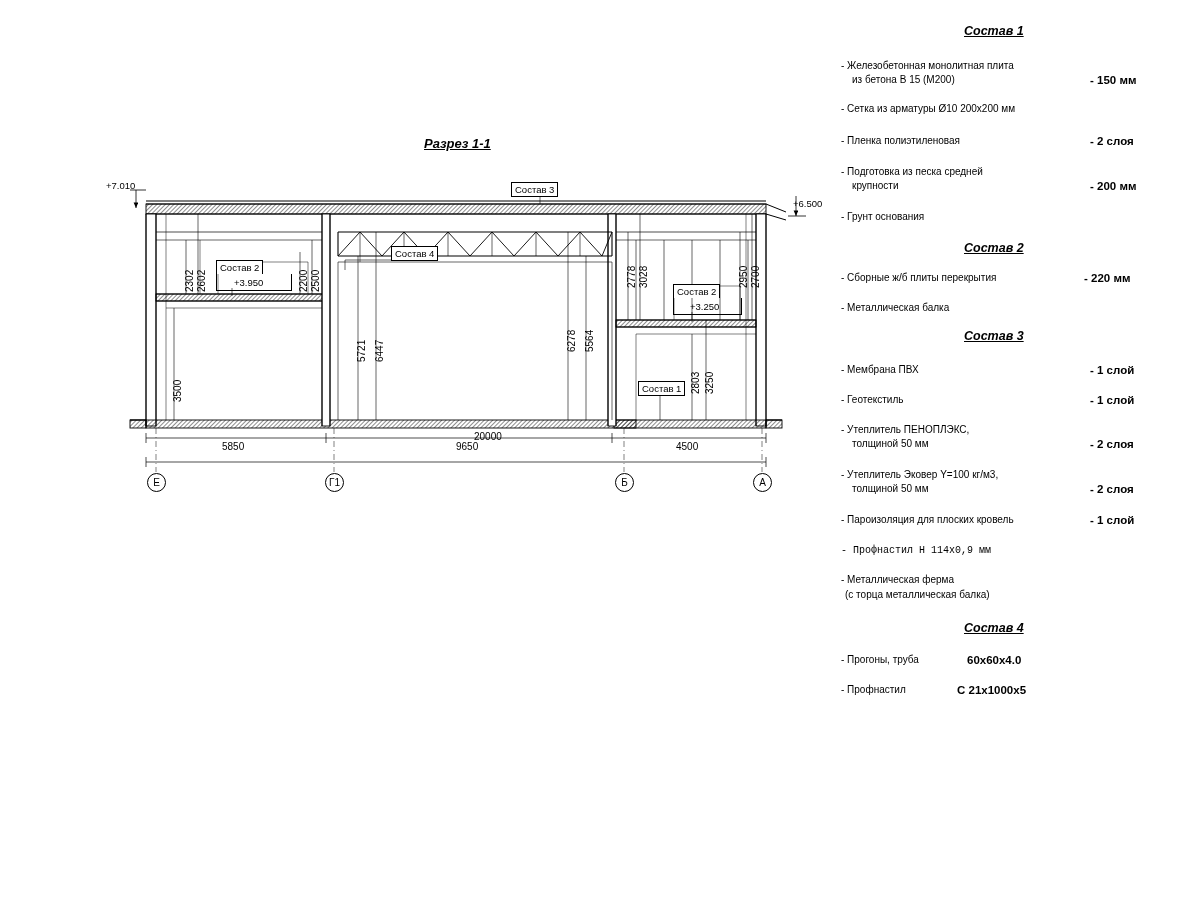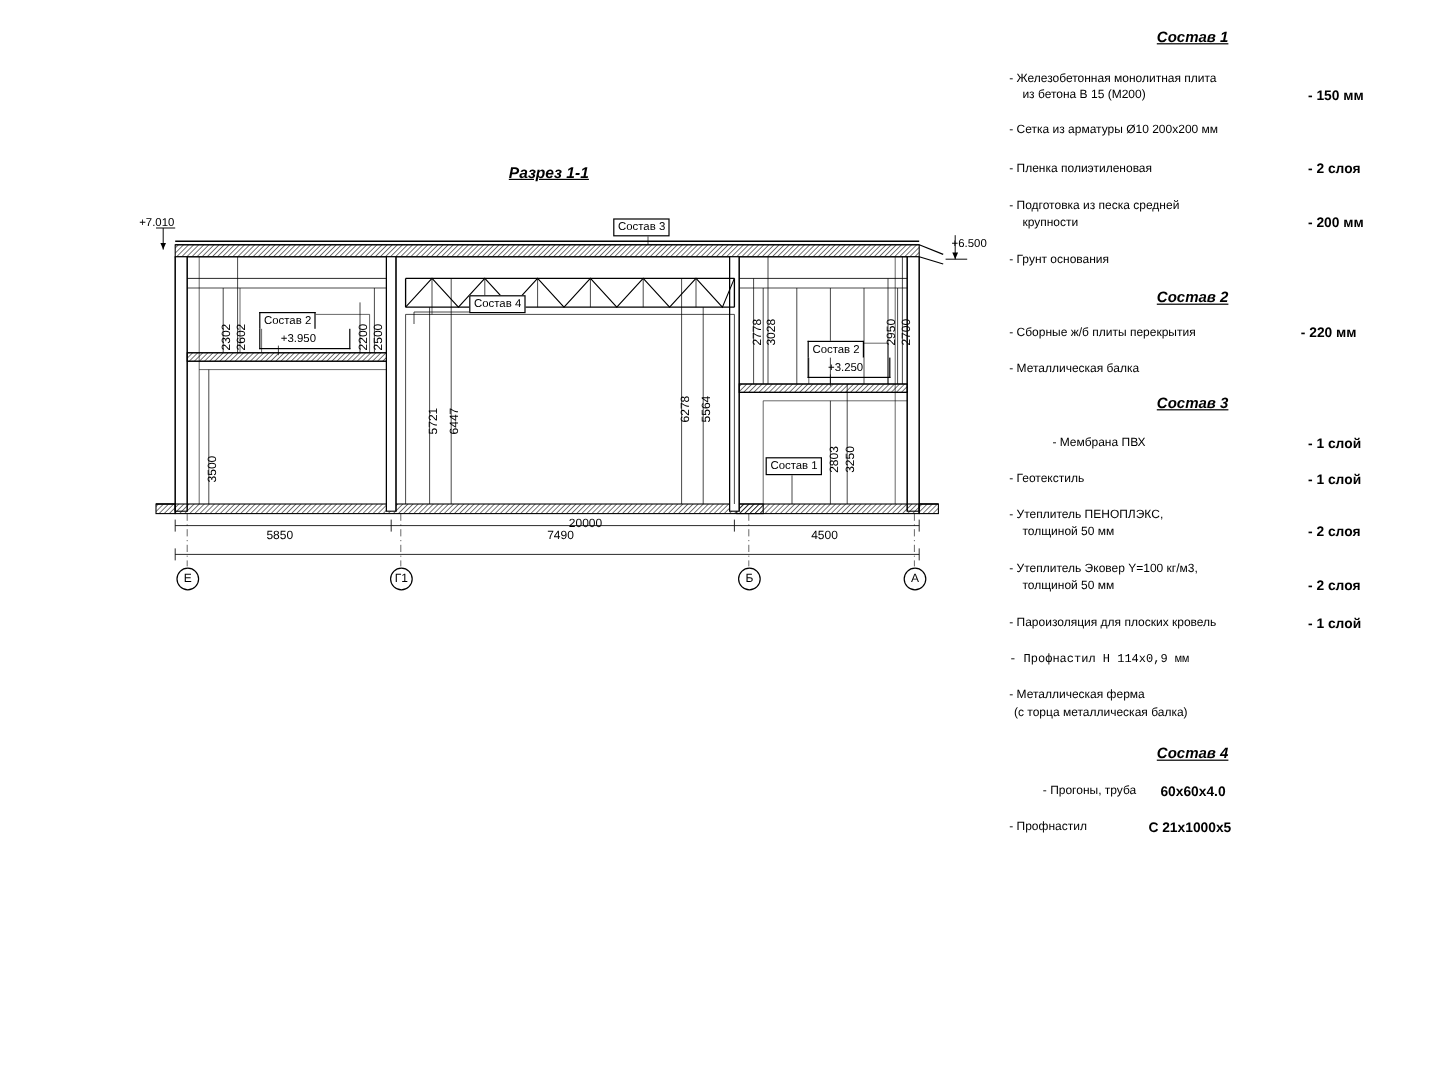--- a/index.html
+++ b/index.html
@@ -233,21 +233,21 @@
       <line x1="345" y1="260" x2="392" y2="260" stroke-width="0.6"></line>
       <line x1="345" y1="260" x2="345" y2="270" stroke-width="0.6"></line>
       <line x1="232" y1="288" x2="232" y2="296" stroke-width="0.6"></line>
       <line x1="692" y1="312" x2="692" y2="322" stroke-width="0.6"></line>
       <line x1="660" y1="396" x2="660" y2="420" stroke-width="0.6"></line>
     </g>
   </svg>
 
   <div class="abs title-section" style="left:424px; top:136px;">Разрез 1-1</div>
 
-  <div class="abs lvl" style="left:106px; top:180px;margin-left:10px;">+7.010</div>
+  <div class="abs lvl" style="left:106px; top:180px;">+7.010</div>
   <div class="abs lvl" style="left:793px; top:198px;">+6.500</div>
 
   <div class="abs note-box" style="left:511px; top:182px;">Состав 3</div>
   <div class="abs note-box" style="left:391px; top:246px;">Состав 4</div>
   <div class="abs note-box" style="left:216px; top:260px; border-bottom:none;">Состав 2</div>
   <div class="abs lvl" style="left:234px; top:277px;">+3.950</div>
   <div class="abs" style="left:216px; top:274px; width:74px; height:16px; border:1px solid #000; border-top:none;"></div>
 
   <div class="abs note-box" style="left:673px; top:284px; border-bottom:none;">Состав 2</div>
   <div class="abs lvl" style="left:690px; top:301px;">+3.250</div>
@@ -267,21 +267,21 @@
   <div class="abs dim-v" style="left:584px; top:352px;">5564</div>
 
   <div class="abs dim-v" style="left:626px; top:288px;">2778</div>
   <div class="abs dim-v" style="left:638px; top:288px;">3028</div>
   <div class="abs dim-v" style="left:738px; top:288px;">2950</div>
   <div class="abs dim-v" style="left:750px; top:288px;">2700</div>
   <div class="abs dim-v" style="left:690px; top:394px;">2803</div>
   <div class="abs dim-v" style="left:704px; top:394px;">3250</div>
 
   <div class="abs dim-h" style="left:222px; top:441px;">5850</div>
-  <div class="abs dim-h" style="left:456px; top:441px;">7490</div>
+  <div class="abs dim-h" style="left:456px; top:441px;">9650</div>
   <div class="abs dim-h" style="left:676px; top:441px;">4500</div>
   <div class="abs dim-h" style="left:441px; top:431px;margin-left:33px;">20000</div>
 
   <div class="abs axis-circle" style="left:147px; top:473px;">Е</div>
   <div class="abs axis-circle" style="left:325px; top:473px;">Г1</div>
   <div class="abs axis-circle" style="left:615px; top:473px;">Б</div>
   <div class="abs axis-circle" style="left:753px; top:473px;">А</div>
 
   <div class="abs spec-title" style="left:964px; top:24px;">Состав 1</div>
 
@@ -302,21 +302,21 @@
 
   <div class="abs spec-title" style="left:964px; top:241px;">Состав 2</div>
 
   <div class="abs spec-line" style="left:841px; top:272px;">- Сборные ж/б плиты перекрытия</div>
   <div class="abs spec-val" style="left:1084px; top:272px;">- 220 мм</div>
 
   <div class="abs spec-line" style="left:841px; top:302px;">- Металлическая балка</div>
 
   <div class="abs spec-title" style="left:964px; top:329px;">Состав 3</div>
 
-  <div class="abs spec-line" style="left:841px; top:364px;margin-left:36px;">- Мембрана ПВХ</div>
+  <div class="abs spec-line" style="left:841px; top:364px;">- Мембрана ПВХ</div>
   <div class="abs spec-val" style="left:1090px; top:364px;">- 1 слой</div>
 
   <div class="abs spec-line" style="left:841px; top:394px;">- Геотекстиль</div>
   <div class="abs spec-val" style="left:1090px; top:394px;">- 1 слой</div>
 
   <div class="abs spec-line" style="left:841px; top:424px;">- Утеплитель ПЕНОПЛЭКС,</div>
   <div class="abs spec-line" style="left:852px; top:438px;">толщиной 50 мм</div>
   <div class="abs spec-val" style="left:1090px; top:438px;">- 2 слоя</div>
 
   <div class="abs spec-line" style="left:841px; top:469px;text-align:center;">- Утеплитель Эковер Y=100 кг/м3,</div>
@@ -326,19 +326,19 @@
   <div class="abs spec-line" style="left:841px; top:514px;">- Пароизоляция для плоских кровель</div>
   <div class="abs spec-val" style="left:1090px; top:514px;">- 1 слой</div>
 
   <div class="abs spec-line" style="left:841px; top:545px;font-family:Liberation Mono, monospace;">- Профнастил Н 114х0,9 мм</div>
 
   <div class="abs spec-line" style="left:841px; top:574px;">- Металлическая ферма</div>
   <div class="abs spec-line" style="left:845px; top:589px;">(с торца металлическая балка)</div>
 
   <div class="abs spec-title" style="left:964px; top:621px;">Состав 4</div>
 
-  <div class="abs spec-line" style="left:841px; top:654px;margin-left:28px;">- Прогоны, труба</div>
+  <div class="abs spec-line" style="left:841px; top:654px;">- Прогоны, труба</div>
   <div class="abs spec-val" style="left:967px; top:654px;">60х60х4.0</div>
 
   <div class="abs spec-line" style="left:841px; top:684px;">- Профнастил</div>
   <div class="abs spec-val" style="left:957px; top:684px;">С 21х1000х5</div>
 
 </div>
 
 </body></html>

